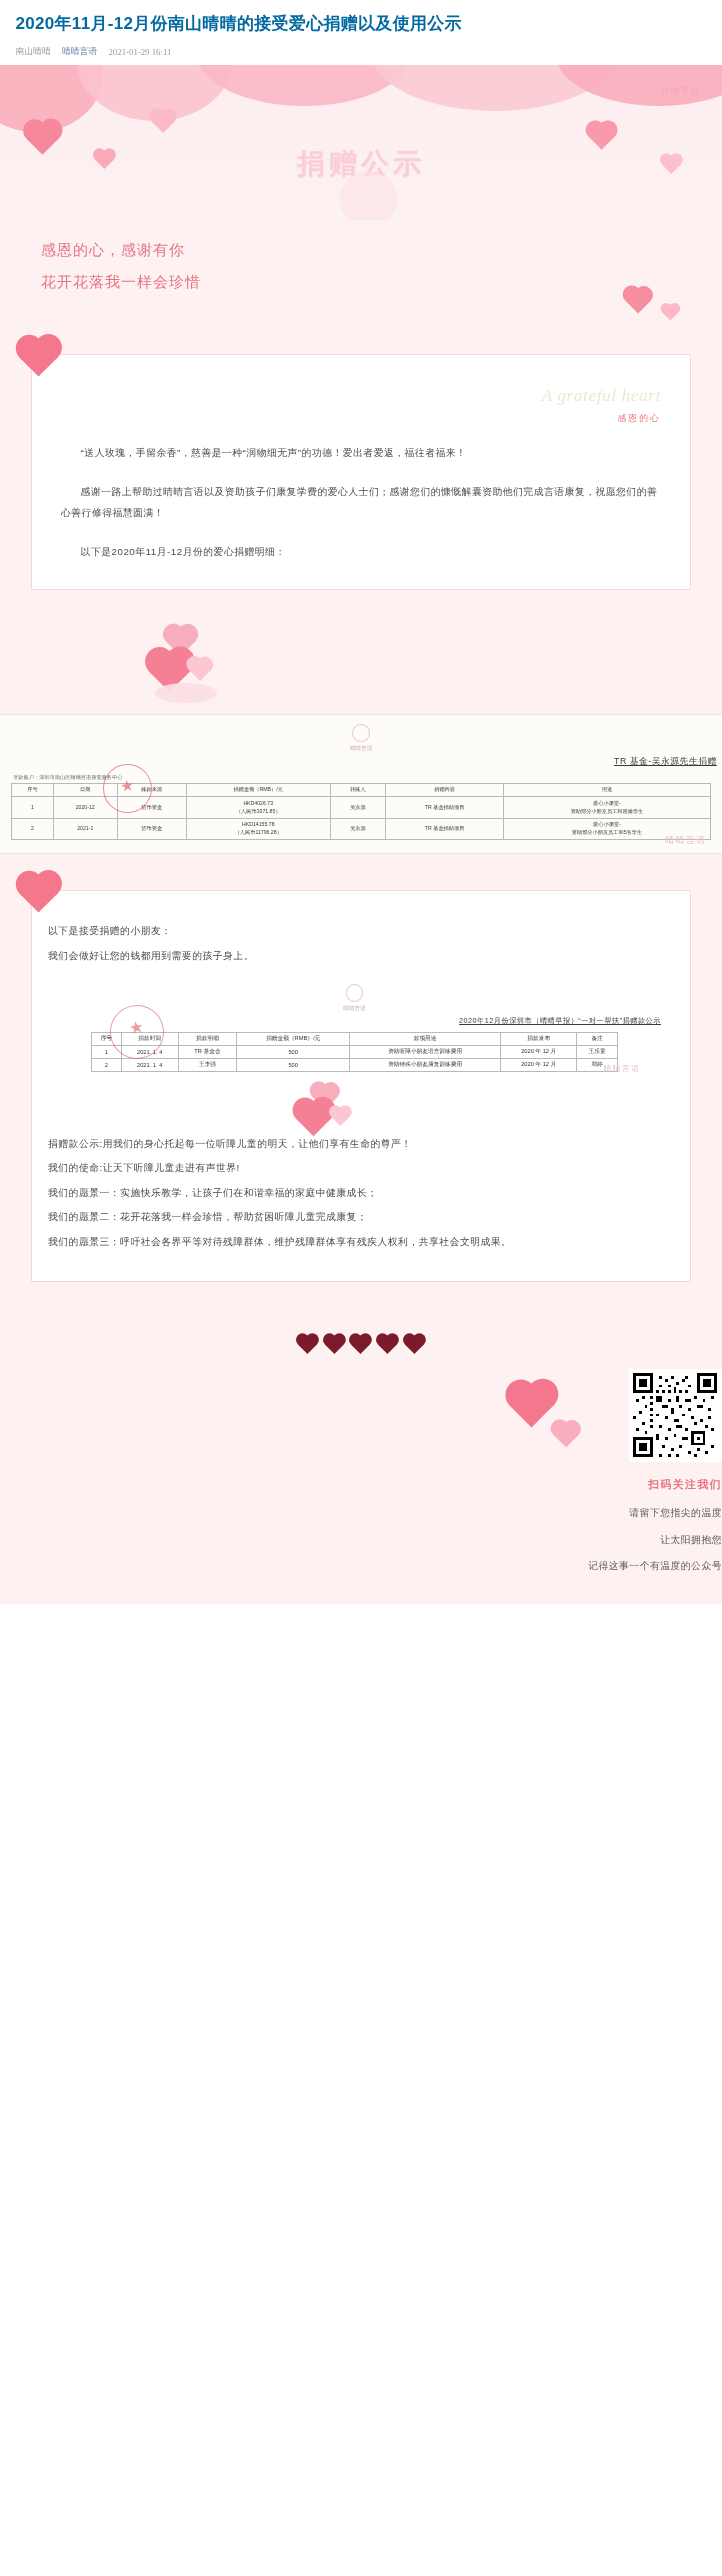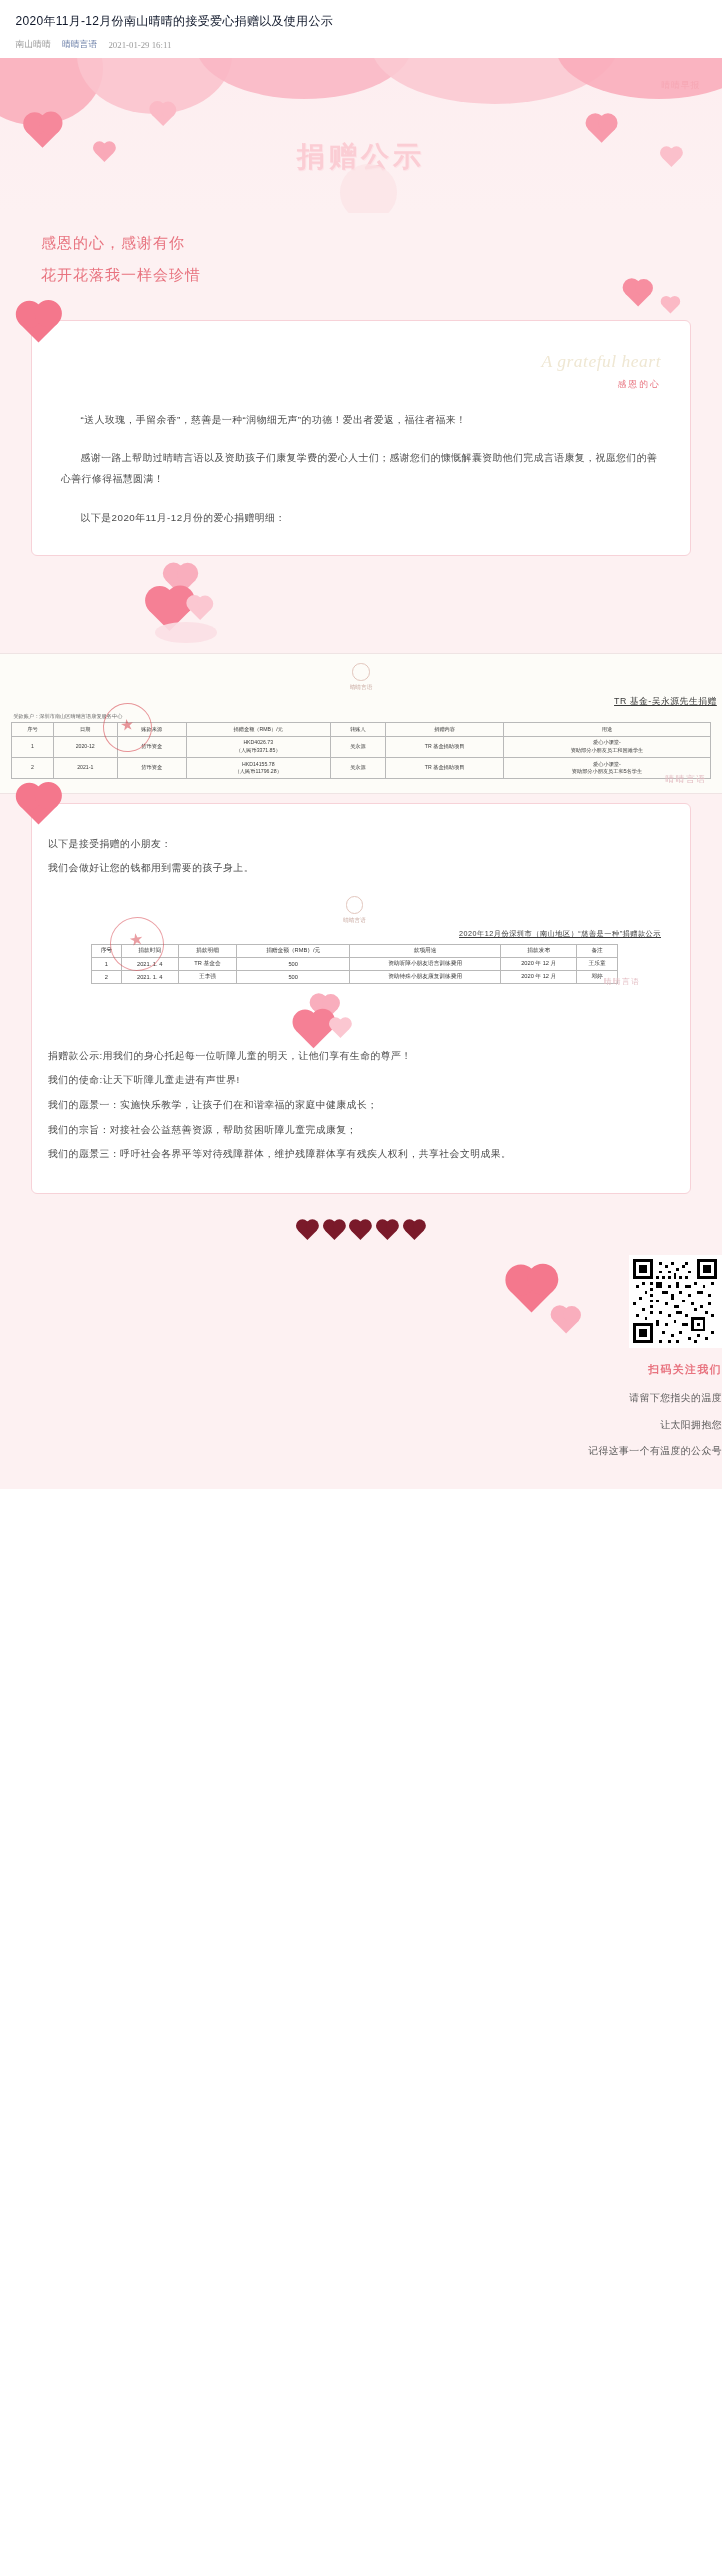--- a/index.html
+++ b/index.html
@@ -11,23 +11,23 @@
     color: #333;
   }
   .page { width: 722px; position: relative; }
 
   
   .article-header {
     padding: 13.4px 15.5px 7.2px 15.5px;
     background:#fff;
   }
   .article-title {
-    font-size: 12px;
-    font-weight: normal;
-    color:#0f172a;
+    font-size: 17px;
+    font-weight: bold;
+    color:#0369a1;
     line-height:1.35;
     letter-spacing:0.3px;
   }
   .meta-row {
     margin-top: 9.3px;
     font-size: 8.8px;
     color:#9a9a9a;
     display:flex;
     gap: 11.3px;
     align-items:center;
@@ -92,24 +92,24 @@
   .slogan {
     padding: 14.4px 31px 0 41px;
     color:#e8737f;
     font-size: 15px;
     line-height: 2.1;
     letter-spacing: 1px;
   }
 
   
   .card {
-    margin: 9px 31px;
+    margin: 36px 31px;
     background:#fff;
     border:0.5px solid #f7d2d8;
-    border-radius: 6px;
+    border-radius: 1px;
     position:relative;
     padding: 30px 29px 27px 29px;
   }
   .card-heart {
     position:absolute;
     left: -7.2px;
     top: -11.3px;
     width: 30px;
     height: 30px;
   }
@@ -445,21 +445,21 @@
         </div>
 
       <div class="card2-para">以下是接受捐赠的小朋友：</div>
       <div class="card2-para">我们会做好让您的钱都用到需要的孩子身上。</div>
 
       <div class="inner-receipt">
         <div class="receipt-logo">
           <span class="mark"></span>
           <div>晴晴言语</div>
         </div>
-        <div class="receipt-title">2020年12月份深圳市（南山地区）“慈善是一种”捐赠款公示</div>
+        <div class="receipt-title">2020年12月份深圳市（晴晴早报）“一对一帮扶”捐赠款公示</div>
 
         <table class="tbl2">
           <thead>
             <tr>
               <th>序号</th>
               <th>捐款时间</th>
               <th>捐款明细</th>
               <th>捐赠金额（RMB）/元</th>
               <th>款项用途</th>
               <th>捐款发布</th>
@@ -502,21 +502,21 @@
             <div class="core"></div>
           </div>
         <div class="heart" style="left:286px;top:24px;width:13.4px;height:13.4px;background:#fbc7d1;">
             <div class="core"></div>
           </div>
       </div>
 
       <div class="card2-para vow">捐赠款公示:用我们的身心托起每一位听障儿童的明天，让他们享有生命的尊严！</div>
       <div class="card2-para vow">我们的使命:让天下听障儿童走进有声世界!</div>
       <div class="card2-para vow">我们的愿景一：实施快乐教学，让孩子们在和谐幸福的家庭中健康成长；</div>
-      <div class="card2-para vow">我们的宗旨：对接社会公益慈善资源，帮助贫困听障儿童完成康复；</div>
+      <div class="card2-para vow">我们的愿景二：花开花落我一样会珍惜，帮助贫困听障儿童完成康复；</div>
       <div class="card2-para vow">我们的愿景三：呼吁社会各界平等对待残障群体，维护残障群体享有残疾人权利，共享社会文明成果。</div>
     </div>
 
     <div class="footer">
       <div class="heart-row">
         <div class="heart" style="position:relative;width:13.4px;height:13.4px;background:#7a1a2a;">
             <div class="core"></div>
           </div>
         <div class="heart" style="position:relative;width:13.4px;height:13.4px;background:#7a1a2a;">
             <div class="core"></div>

